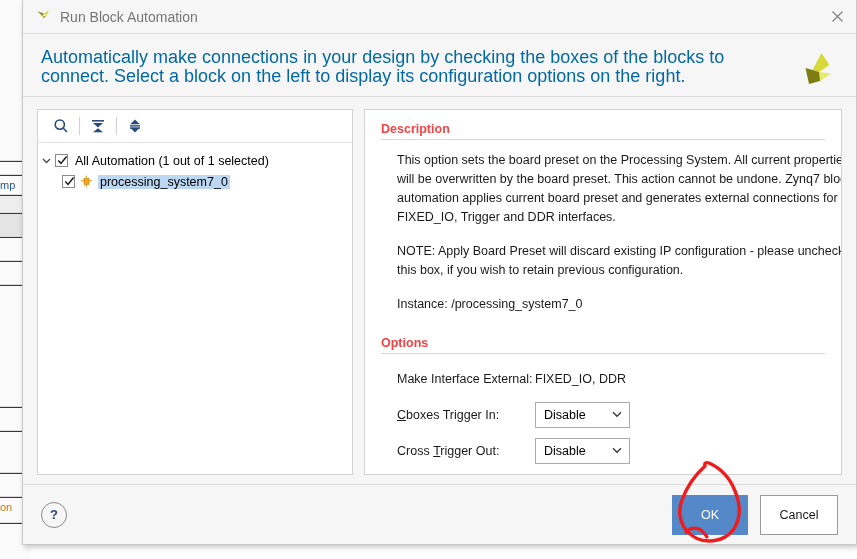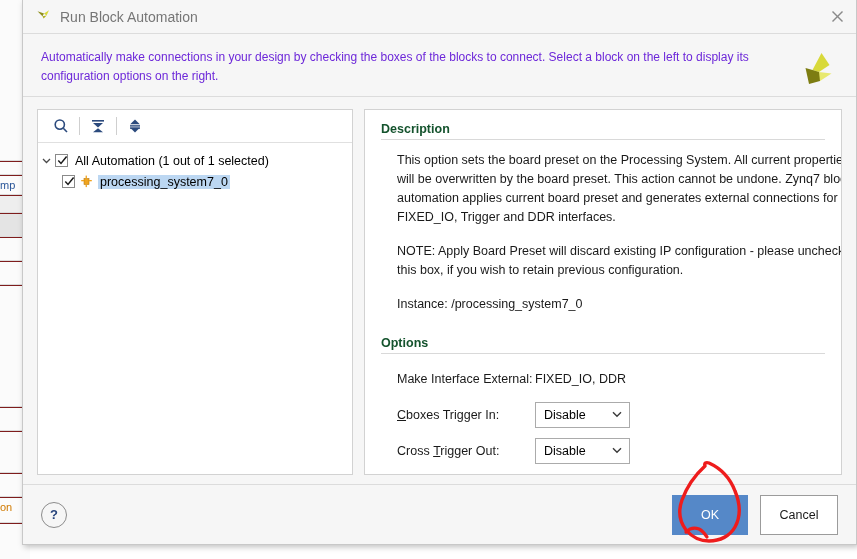--- a/index.html
+++ b/index.html
@@ -81,23 +81,23 @@
     cursor: pointer;
   }
 
   
   #header {
     position: relative;
     padding: 14px 18px 10px 18px;
     background: #f6f6f6;
   }
   #header .instr {
-    font-size: 12px;
+    font-size: 18px;
     line-height: 19px;
-    color: #6d28d9;
+    color: #0369a1;
     width: 740px;
   }
   #brand-logo {
     position: absolute;
     right: 22px;
     top: 14px;
   }
   #header-sep {
     height: 1px;
     background: #dcdcdc;
@@ -179,21 +179,21 @@
     flex: 1;
     background: #ffffff;
     border: 1px solid #d2d2d2;
     box-sizing: border-box;
     padding: 12px 16px 10px 16px;
     overflow: hidden;
   }
   .section-title {
     font-size: 12.5px;
     font-weight: bold;
-    color: #14532d;
+    color: #ef4444;
     margin-bottom: 3px;
   }
   .section-rule {
     height: 1px;
     background: #d9d9d9;
     margin-bottom: 11px;
   }
   .desc-body {
     padding-left: 16px;
     font-size: 12.5px;

